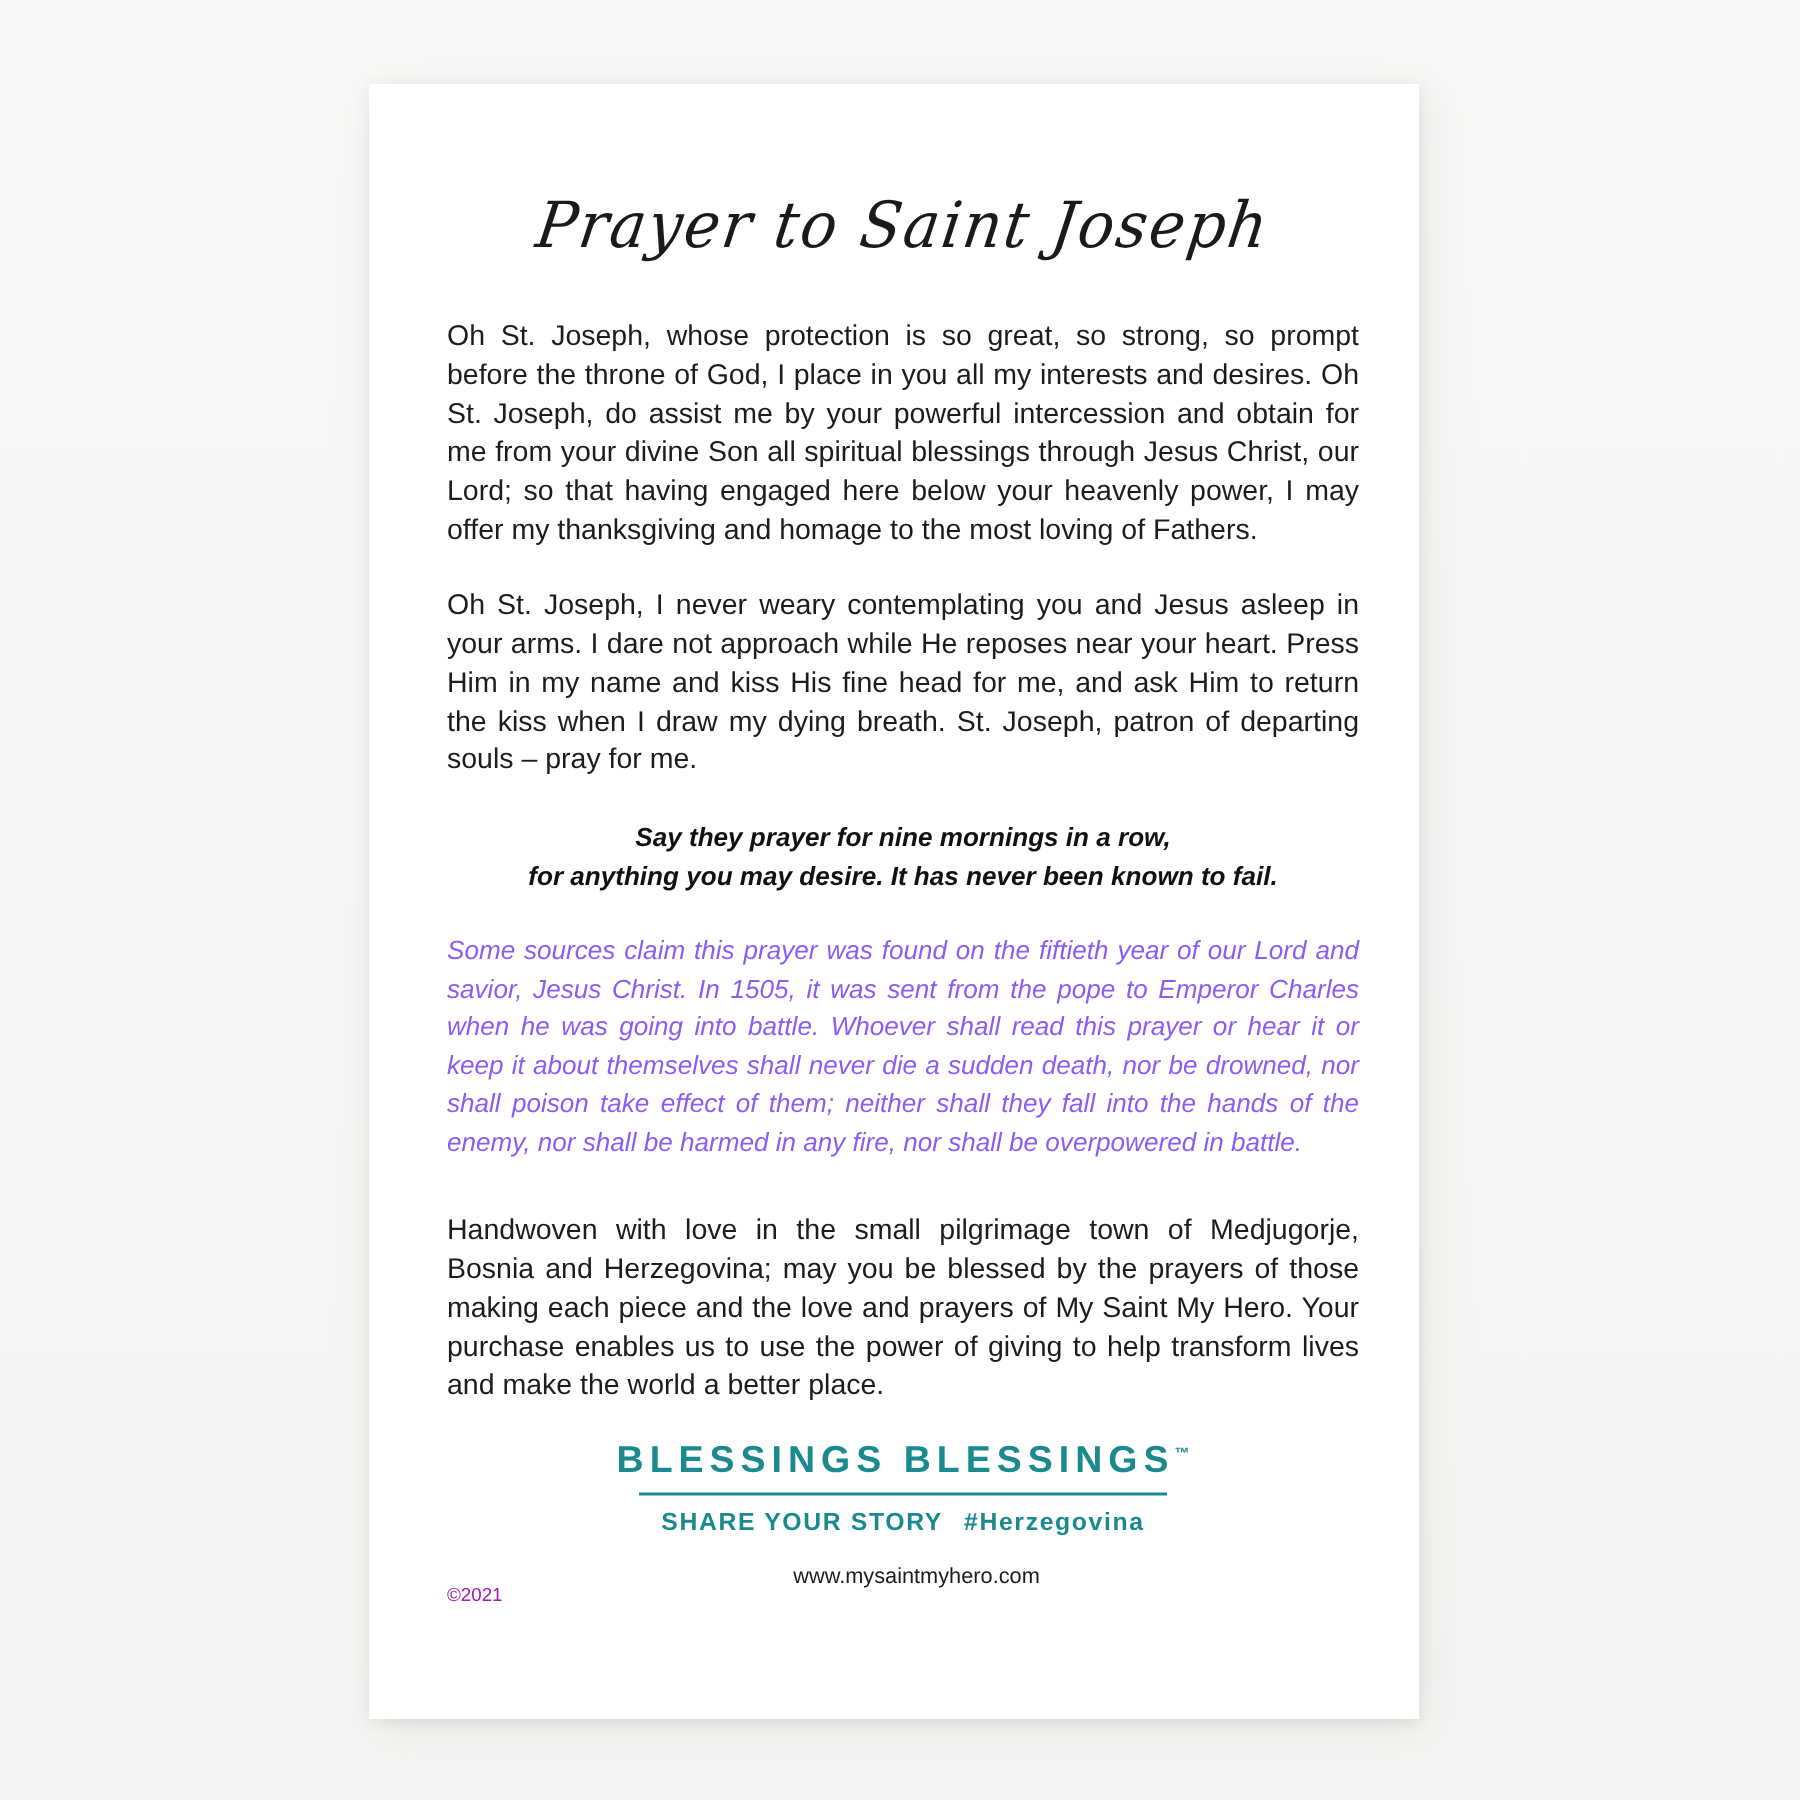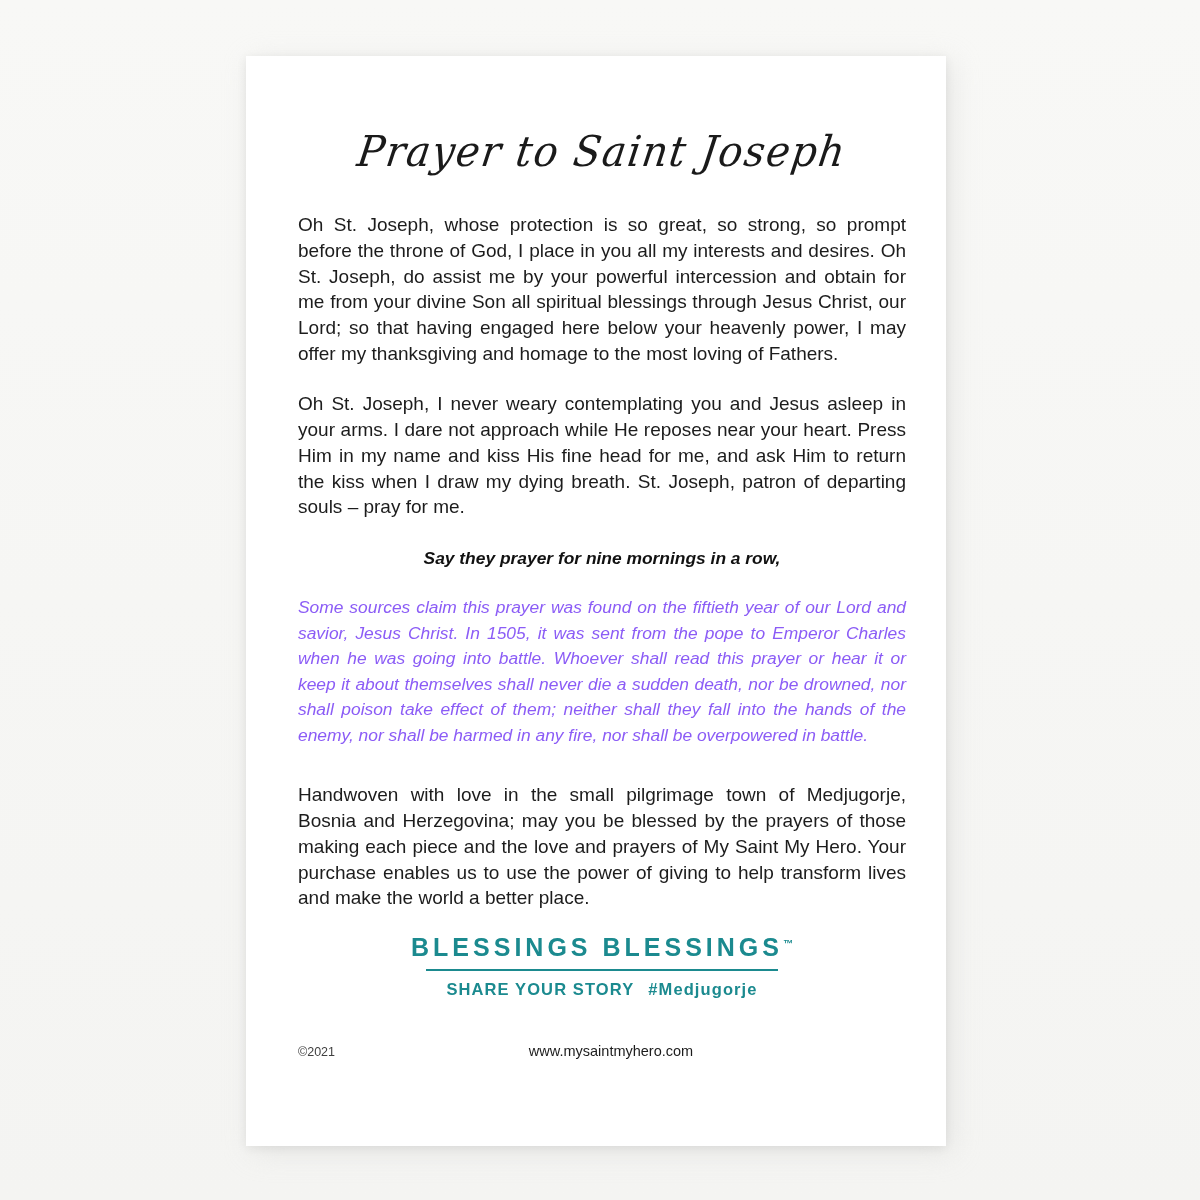--- a/index.html
+++ b/index.html
@@ -128,23 +128,23 @@
   .footer {
     position: absolute;
     left: 0;
     right: 0;
     top: 988px;
     height: 30px;
   }
   .copyright {
     position: absolute;
     left: 0;
-    top: 1px;
+    top: 12px;
     font-size: 12.5px;
-    color: #404040;
+    color: #a21caf;
     font-family: "Liberation Sans", sans-serif;
   }
   .website {
     position: absolute;
     left: 0;
     right: 0;
     top: -1px;
     text-align: center;
     font-size: 14.5px;
     color: #1c1c1c;
@@ -161,33 +161,34 @@
     <div class="card-inner">
 
       <div class="title">Prayer to Saint Joseph</div>
 
       <p class="body-text p1">Oh St. Joseph, whose protection is so great, so strong, so prompt before the throne of God, I place in you all my interests and desires. Oh St. Joseph, do assist me by your powerful intercession and obtain for me from your divine Son all spiritual blessings through Jesus Christ, our Lord; so that having engaged here below your heavenly power, I may offer my thanksgiving and homage to the most loving of Fathers.</p>
 
       <p class="body-text p2">Oh St. Joseph, I never weary contemplating you and Jesus asleep in your arms. I dare not approach while He reposes near your heart. Press Him in my name and kiss His fine head for me, and ask Him to return the kiss when I draw my dying breath. St. Joseph, patron of departing souls – pray for me.</p>
 
       <div class="callout">
         <div>Say they prayer for nine mornings in a row,</div>
+        <div>for anything you may desire. It has never been known to fail.</div>
       </div>
 
       <p class="body-text legend">Some sources claim this prayer was found on the fiftieth year of our Lord and savior, Jesus Christ. In 1505, it was sent from the pope to Emperor Charles when he was going into battle. Whoever shall read this prayer or hear it or keep it about themselves shall never die a sudden death, nor be drowned, nor shall poison take effect of them; neither shall they fall into the hands of the enemy, nor shall be harmed in any fire, nor shall be overpowered in battle.</p>
 
       <p class="body-text p4">Handwoven with love in the small pilgrimage town of Medjugorje, Bosnia and Herzegovina; may you be blessed by the prayers of those making each piece and the love and prayers of My Saint My Hero. Your purchase enables us to use the power of giving to help transform lives and make the world a better place.</p>
 
       <div class="brand-block">
         <div class="brand">
           <span>BLESSINGS BLESSINGS</span><span class="tm">™</span>
         </div>
         <div class="brand-underline"></div>
         <div class="tagline">
-          <span>SHARE YOUR STORY</span><span class="hash">#Medjugorje</span>
+          <span>SHARE YOUR STORY</span><span class="hash">#Herzegovina</span>
         </div>
       </div>
 
       <div class="footer">
         <span class="copyright">©2021</span>
         <span class="website">www.mysaintmyhero.com</span>
       </div>
 
     </div>
   </div>

